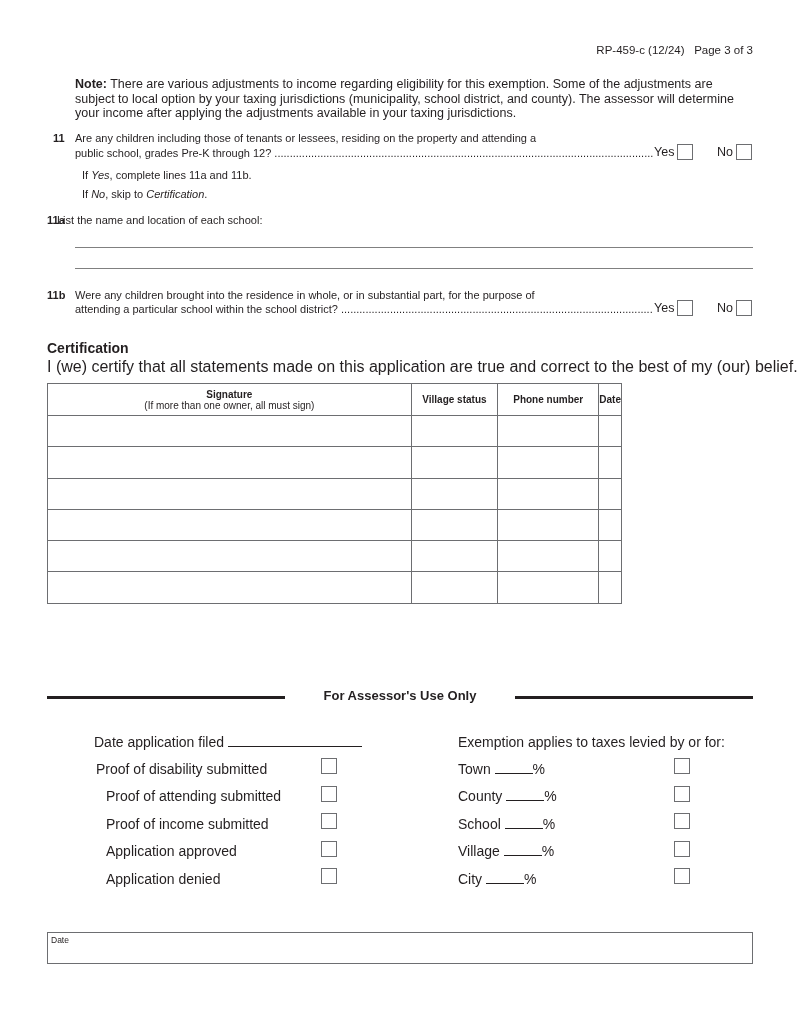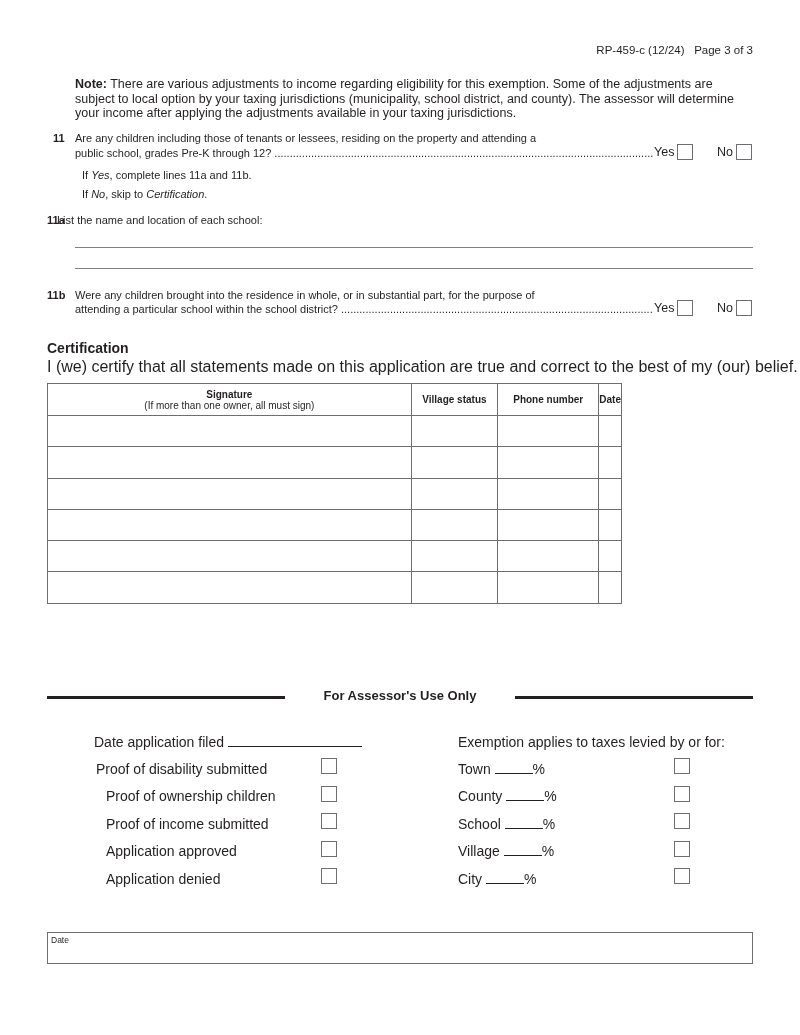--- a/index.html
+++ b/index.html
@@ -144,21 +144,21 @@
 <div class="thick" style="left:515px; width:238px;"></div>
 <div class="abs assessor-title">For Assessor's Use Only</div>
 
 <div class="lbl" style="left:94px; top:734px;">
   <span>Date application filed</span>
   <span class="blank" style="width:134px;"></span>
 </div>
 
 <div class="lbl" style="left:96px; top:761px;">Proof of disability submitted</div>
 <span class="cb abs" style="left:321px; top:758px;"></span>
-<div class="lbl" style="left:106px; top:788px;">Proof of ownership children</div>
+<div class="lbl" style="left:106px; top:788px;">Proof of attending submitted</div>
 <span class="cb abs" style="left:321px; top:786px;"></span>
 <div class="lbl" style="left:106px; top:816px;">Proof of income submitted</div>
 <span class="cb abs" style="left:321px; top:813px;"></span>
 <div class="lbl" style="left:106px; top:843px;">Application approved</div>
 <span class="cb abs" style="left:321px; top:841px;"></span>
 <div class="lbl" style="left:106px; top:871px;">Application denied</div>
 <span class="cb abs" style="left:321px; top:868px;"></span>
 
 <div class="lbl" style="left:458px; top:734px;">Exemption applies to taxes levied by or for:</div>
 

